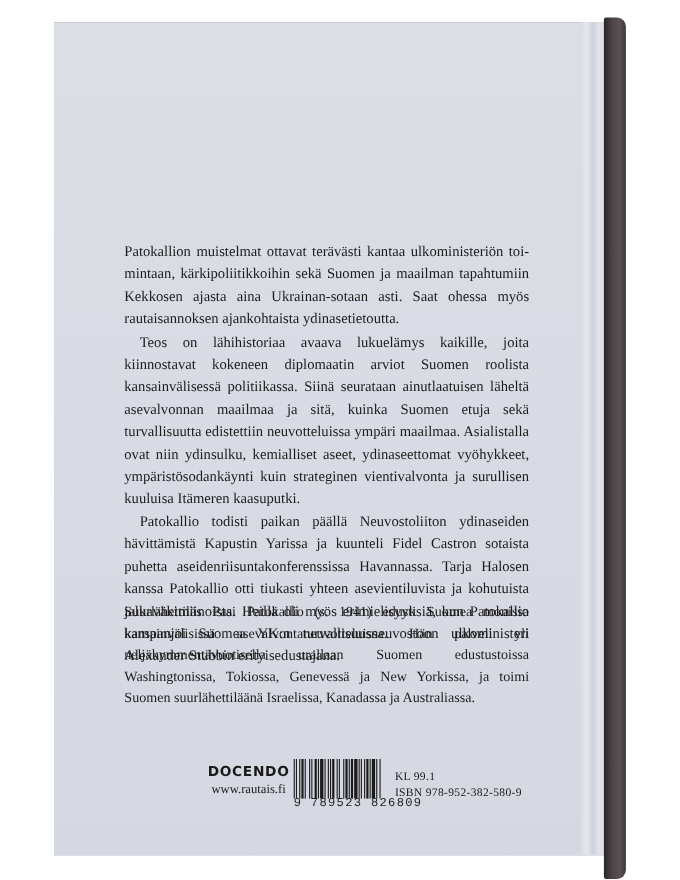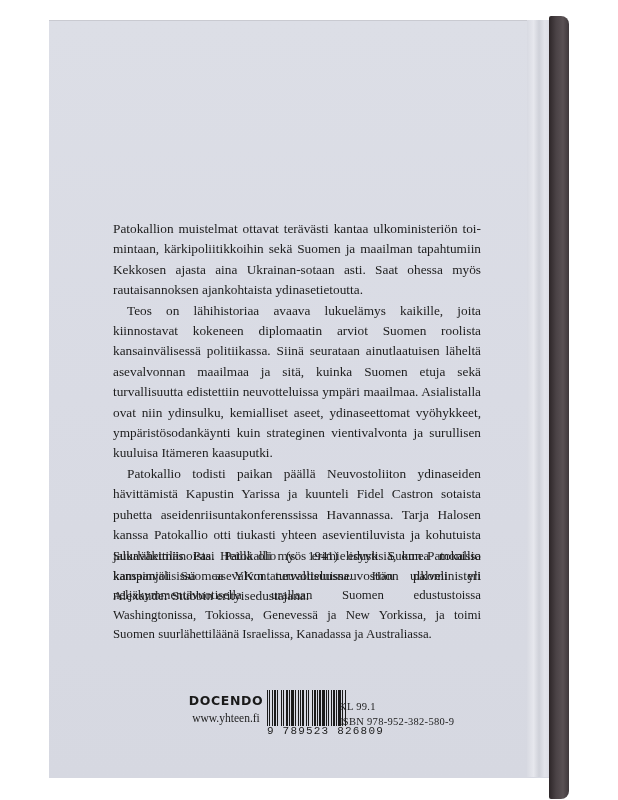--- a/index.html
+++ b/index.html
@@ -50,21 +50,21 @@
     }
     .bars { display: flex; height: 36px; align-items: stretch; }
     .bar { background: #1a1a1a; }
     .bar-gap { background: transparent; }
     .bar-digits {
       font-family: Liberation Mono, monospace;
       font-size: 11px; letter-spacing: 1.2px; color: #222; line-height: 10px;
       margin-top: 0px; white-space: nowrap;
     }
     .isbn-block {
-      position: absolute; left: 339px; top: 699px;
+      position: absolute; left: 359px; top: 699px;
       font-size: 10.5px; line-height: 15px; color: #1c1c1c; letter-spacing: 0.3px;
     }
   </style>
 </head>
 <body>
 
 <div class="cover"></div>
 <div class="hinge"></div>
 <div class="spine"></div>
 
@@ -76,21 +76,21 @@
   <p class="indent">Teos on lähihistoriaa avaava lukuelämys kaikille, joita kiinnostavat ko­keneen diplomaatin arviot Suomen roolista kansainvälisessä politiikas­sa. Siinä seurataan ainutlaatuisen läheltä asevalvonnan maailmaa ja sitä, kuinka Suomen etuja sekä turvallisuutta edistettiin neuvotteluissa ympäri maailmaa. Asialistalla ovat niin ydinsulku, kemialliset aseet, ydinaseetto­mat vyöhykkeet, ympäristösodankäynti kuin strateginen vientivalvonta ja surullisen kuuluisa Itämeren kaasuputki.</p>
   <p class="indent">Patokallio todisti paikan päällä Neuvostoliiton ydinaseiden hävittämis­tä Kapustin Yarissa ja kuunteli Fidel Castron sotaista puhetta aseiden­riisuntakonferenssissa Havannassa. Tarja Halosen kanssa Patokallio otti tiukasti yhteen asevientiluvista ja kohutuista jalkaväkimiinoista. Heillä oli myös erimielisyyksiä, kun Patokallio kampanjoi Suomea YK:n tur­vallisuusneuvostoon ulkoministeri Alexander Stubbin erityisedustajana.</p>
 </div>
 
 <div class="body-text blk2">
   <p><span>Suurlähettiläs </span><span class="strong">Pasi Patokallio</span><span> (s. 1941) edusti Suomea monissa kansainväli­sissä asevalvontaneuvotteluissa. Hän palveli yli neljäkymmentävuotisella ural­laan Suomen edustustoissa Washingtonissa, Tokiossa, Genevessä ja New Yor­kissa, ja toimi Suomen suurlähettiläänä Israelissa, Kanadassa ja Australiassa.</span></p>
 </div>
 
 <div class="publisher">
   <div class="logo">DOCENDO</div>
-  <div class="url">www.yhteen.fi</div>
+  <div class="url">www.rautais.fi</div>
 </div>
 
 <div class="barcode">
   <div class="bars" id="bars">
       <div class="bar" style="width: 1px;"></div>
       <div class="bar-gap" style="width: 1px;"></div>
       <div class="bar" style="width: 1px;"></div>
       <div class="bar-gap" style="width: 2px;"></div>
       <div class="bar" style="width: 1px;"></div>
       <div class="bar-gap" style="width: 1px;"></div>

